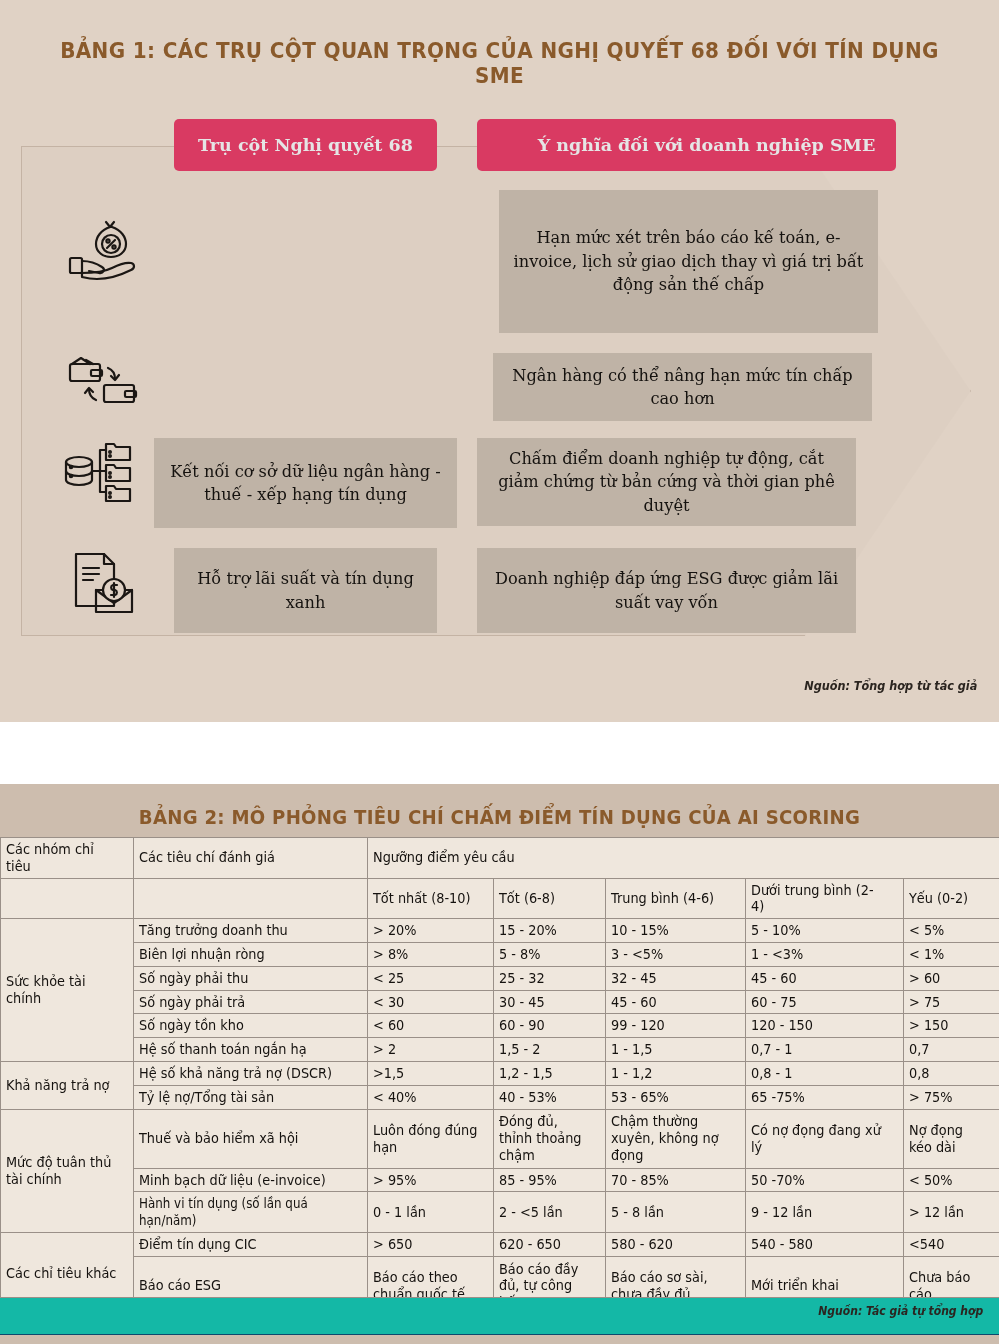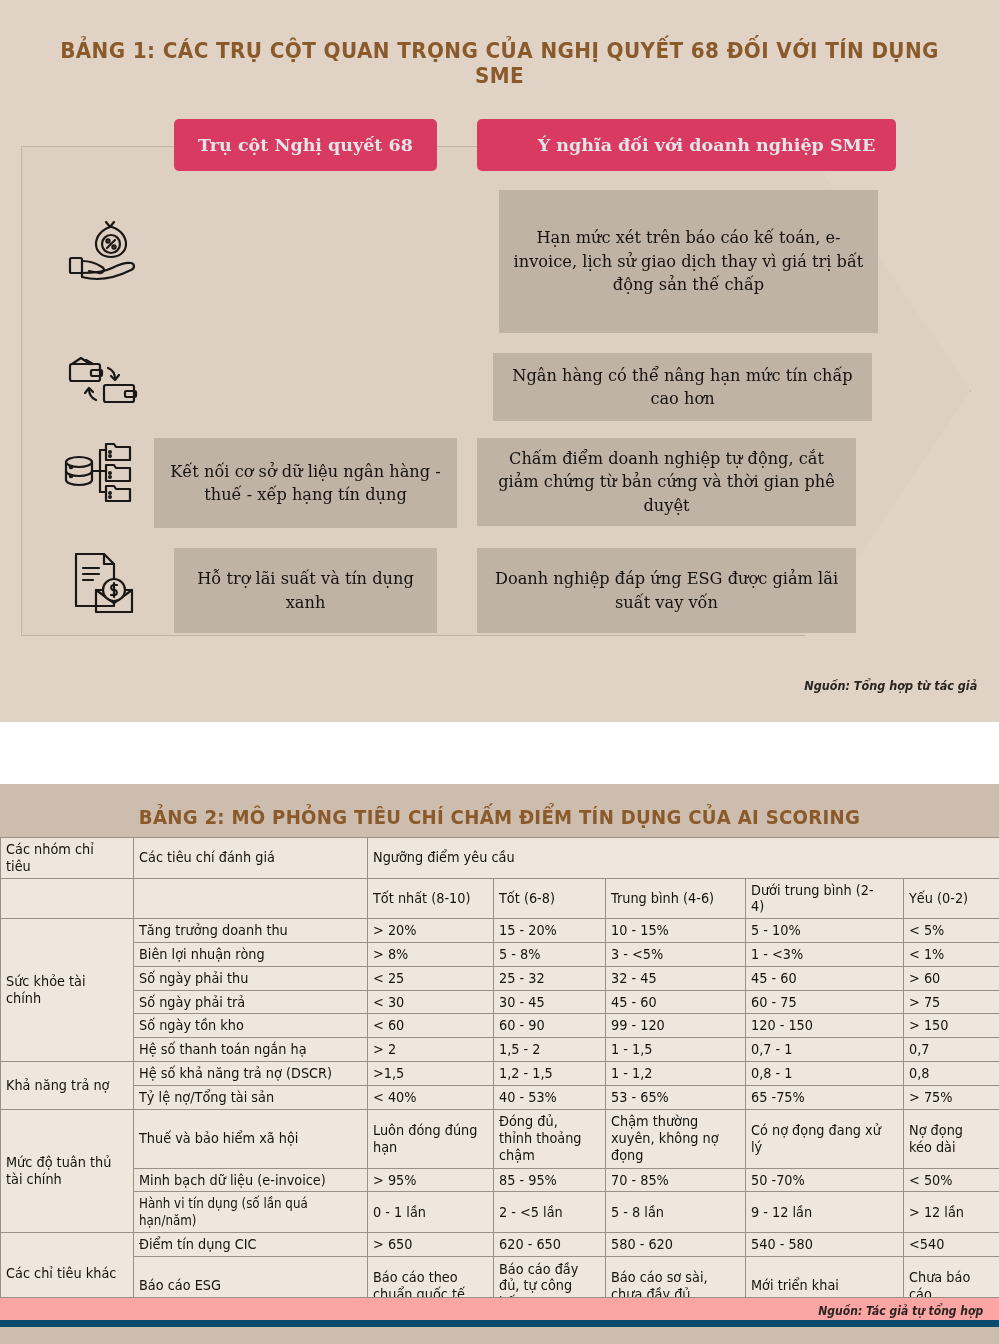--- a/index.html
+++ b/index.html
@@ -141,24 +141,24 @@
   }
   .tx{ display:inline-block; transform:scaleX(0.92); transform-origin:left center; }
   td.shaded, th.shaded{ background:#ddd0c2; }
   td.hdr2{ background:#ddd0c2; font-weight:bold;margin-top:20px; }
   td.grp{ background:#efe7dd; }
   td.grp-sh{ background:#ddd0c2; }
   td.blank{ background:#ddd0c2; }
 
   .src2{
     position:absolute; left:0; top:1297px; width:999px;
-    height:30px;
-    background:#fca5a5;
+    height:38px;
+    background:#14b8a6;
     border-top:1px solid #9a9088;
-    border-bottom:7px solid #0c4a6e;
+    border-bottom:1px solid #0c4a6e;
     box-sizing:border-box;
   }
   .src2 span{
     position:absolute; right:16px; top:6px;
     font-style:italic; font-weight:bold; font-size:12px; color:#2b2520;
     transform:scaleX(0.9); transform-origin:right center;
   }
 </style>
 </head>
 <body>

